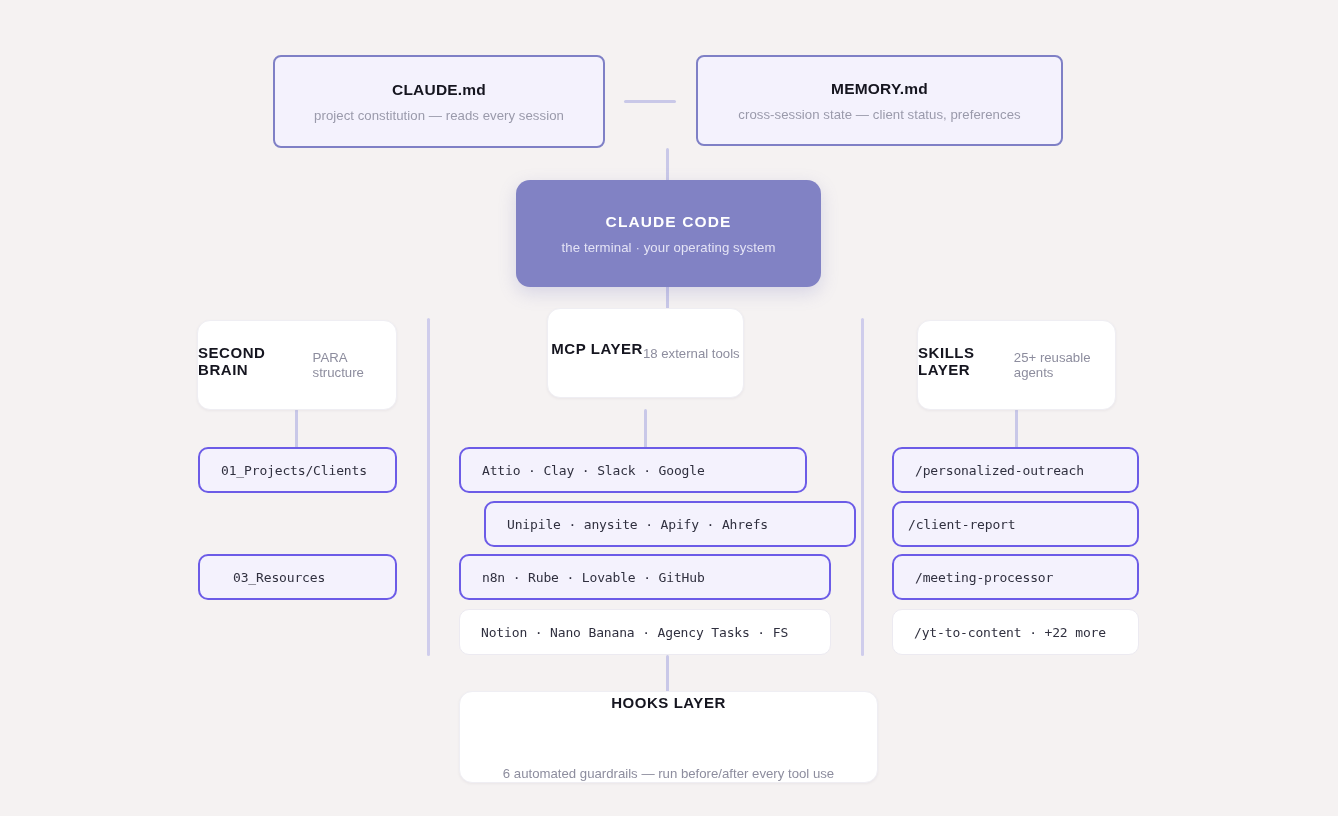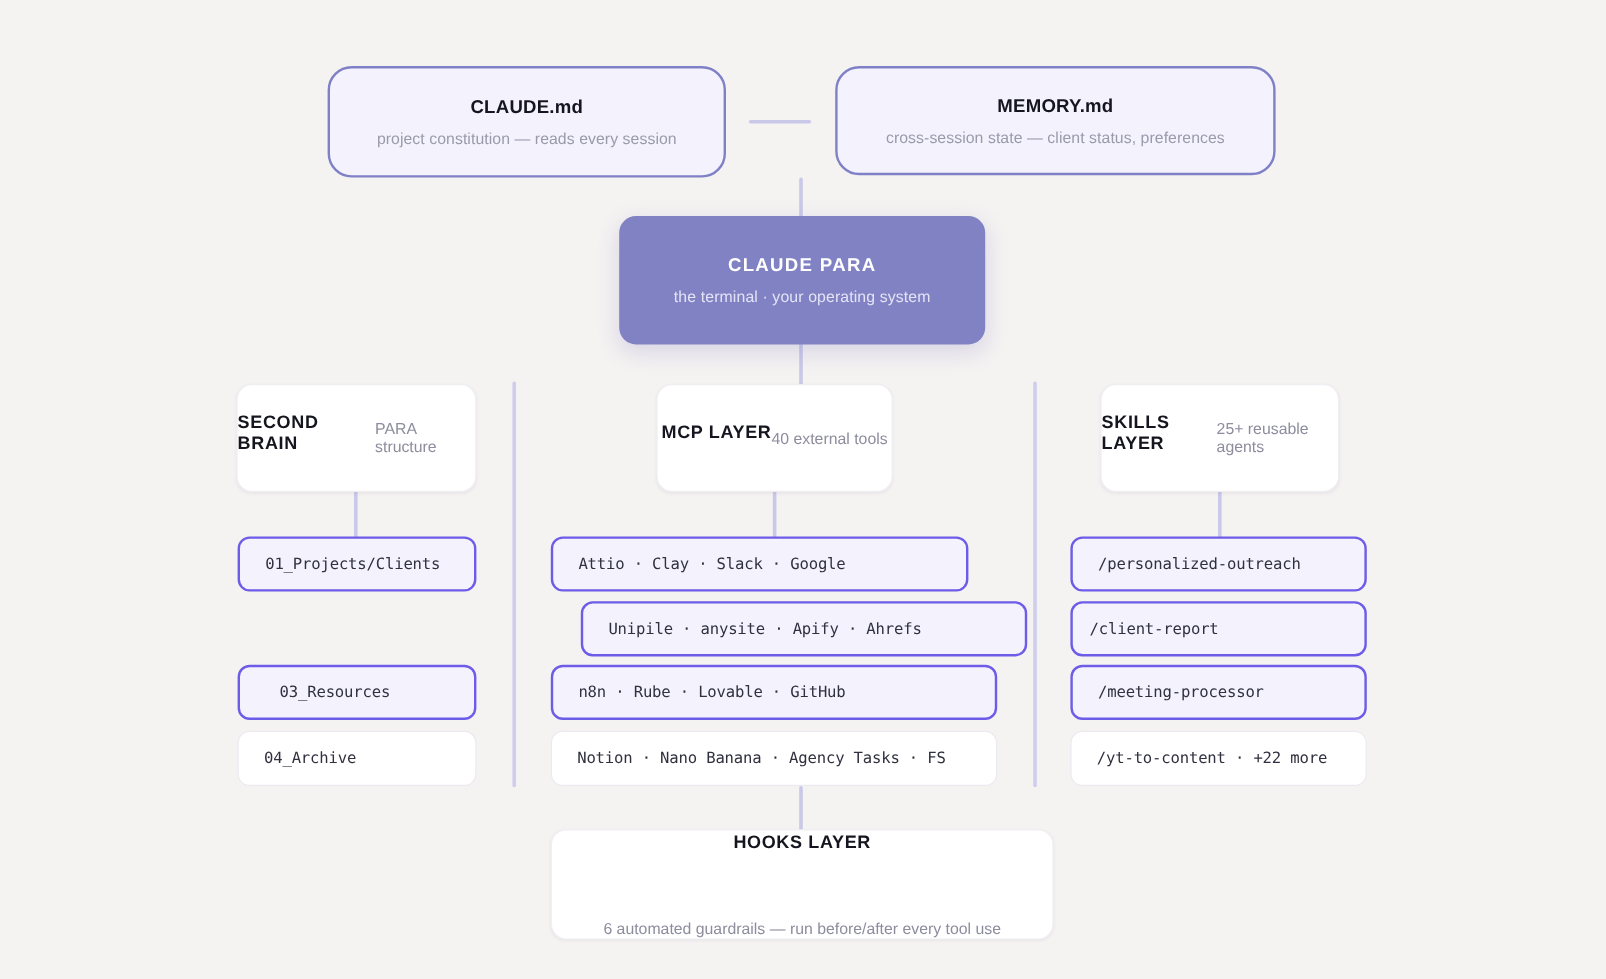--- a/index.html
+++ b/index.html
@@ -32,21 +32,21 @@
     background: #cfcdec;
     border-radius: 2px;
   }
 
   
   .doccard {
     position: absolute;
     box-sizing: border-box;
     background: #f4f2fd;
     border: 2px solid #7f80c6;
-    border-radius: 20px;
+    border-radius: 8px;
     display: flex;
     flex-direction: column;
     align-items: center;
     justify-content: center;
     z-index: 3;
   }
   .doccard .t {
     font-size: 15.5px;
     font-weight: bold;
     color: #15151f;
@@ -183,42 +183,41 @@
     <div class="t">CLAUDE.md</div>
     <div class="s">project constitution — reads every session</div>
   </div>
 
   <div class="doccard" style="left:696px; top:55px; width:367px; height:91px;">
     <div class="t">MEMORY.md</div>
     <div class="s">cross-session state — client status, preferences</div>
   </div>
 
   <div id="hero" style="left:516px; top:180px; width:305px; height:107px;">
-    <div class="t">CLAUDE PARA</div>
+    <div class="t">CLAUDE CODE</div>
     <div class="s">the terminal · your operating system</div>
   </div>
 
   <div class="layercard" style="left:197px; top:320px; width:200px; height:90px;">
     <div class="t">SECOND BRAIN</div>
     <div class="s">PARA structure</div>
   </div>
 
-  <div class="layercard" style="left:547px; top:320px; width:197px; height:90px;">
+  <div class="layercard" style="left:547px; top:308px; width:197px; height:90px;">
     <div class="t">MCP LAYER</div>
-    <div class="s">40 external tools</div>
+    <div class="s">18 external tools</div>
   </div>
 
   <div class="layercard" style="left:917px; top:320px; width:199px; height:90px;">
     <div class="t">SKILLS LAYER</div>
     <div class="s">25+ reusable agents</div>
   </div>
 
   <div class="pill on" style="left:198px; top:447px; width:199px;">01_Projects/Clients</div>
   <div class="pill on" style="left:198px; top:554px; width:199px;padding-left:33px;">03_Resources</div>
-  <div class="pill off" style="left:198px; top:609px; width:199px;">04_Archive</div>
 
   <div class="pill on" style="left:459px; top:447px; width:348px;">Attio · Clay · Slack · Google</div>
   <div class="pill on" style="left:484px; top:501px; width:372px;">Unipile · anysite · Apify · Ahrefs</div>
   <div class="pill on" style="left:459px; top:554px; width:372px;">n8n · Rube · Lovable · GitHub</div>
   <div class="pill off" style="left:459px; top:609px; width:372px;">Notion · Nano Banana · Agency Tasks · FS</div>
 
   <div class="pill on" style="left:892px; top:447px; width:247px;">/personalized-outreach</div>
   <div class="pill on" style="left:892px; top:501px; width:247px;padding-left:14px;">/client-report</div>
   <div class="pill on" style="left:892px; top:554px; width:247px;">/meeting-processor</div>
   <div class="pill off" style="left:892px; top:609px; width:247px;">/yt-to-content · +22 more</div>

